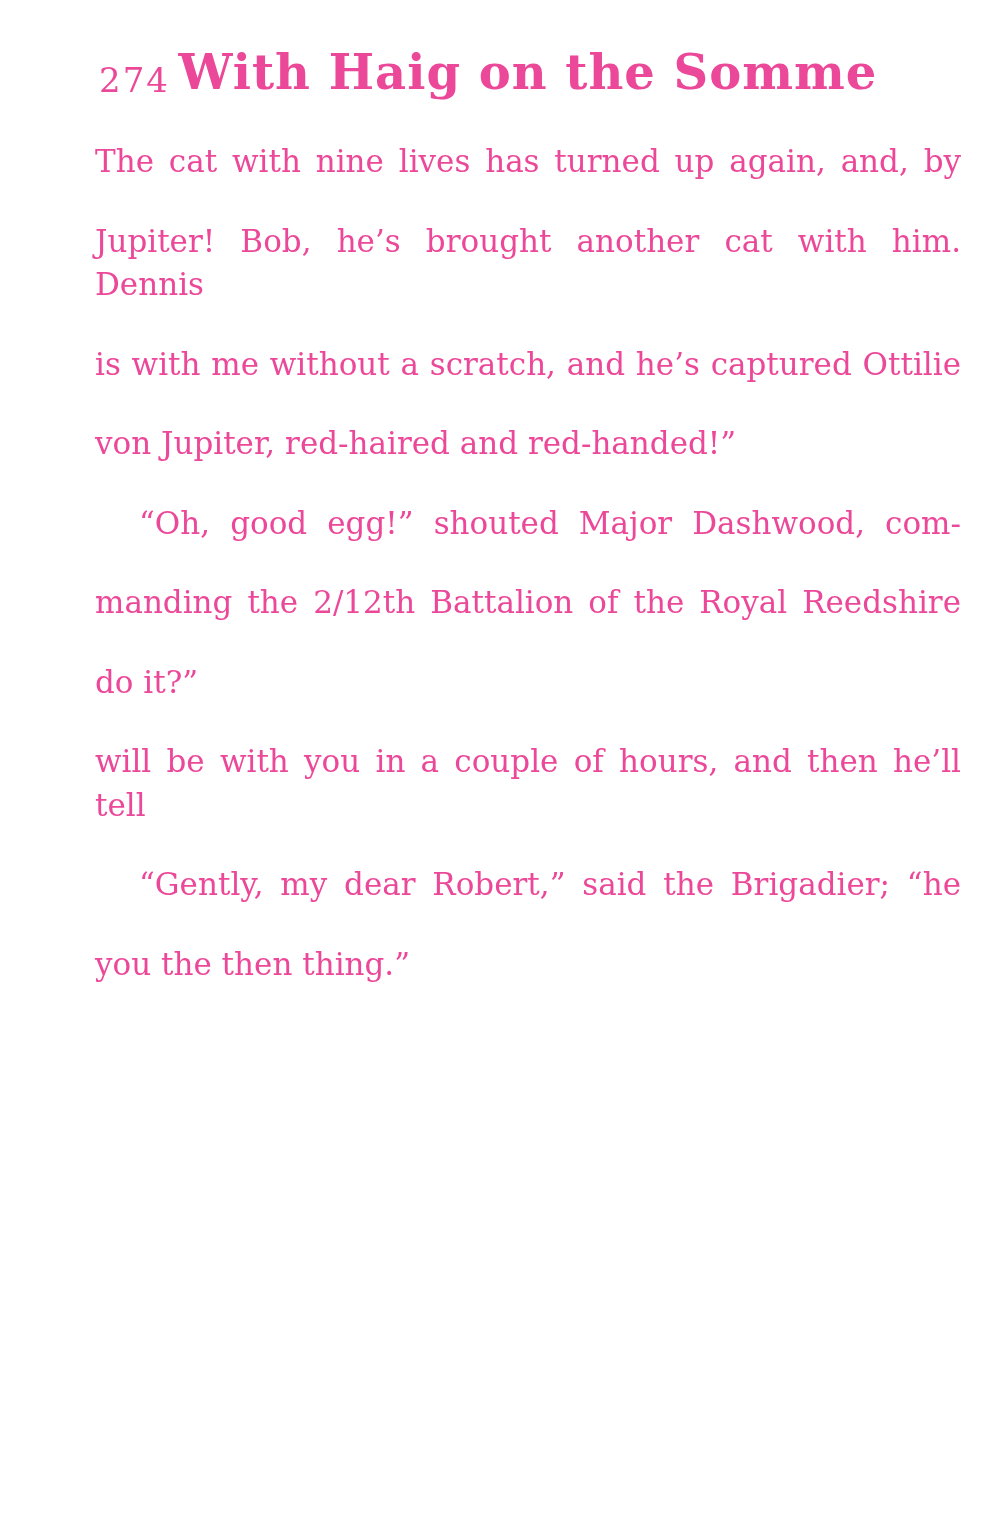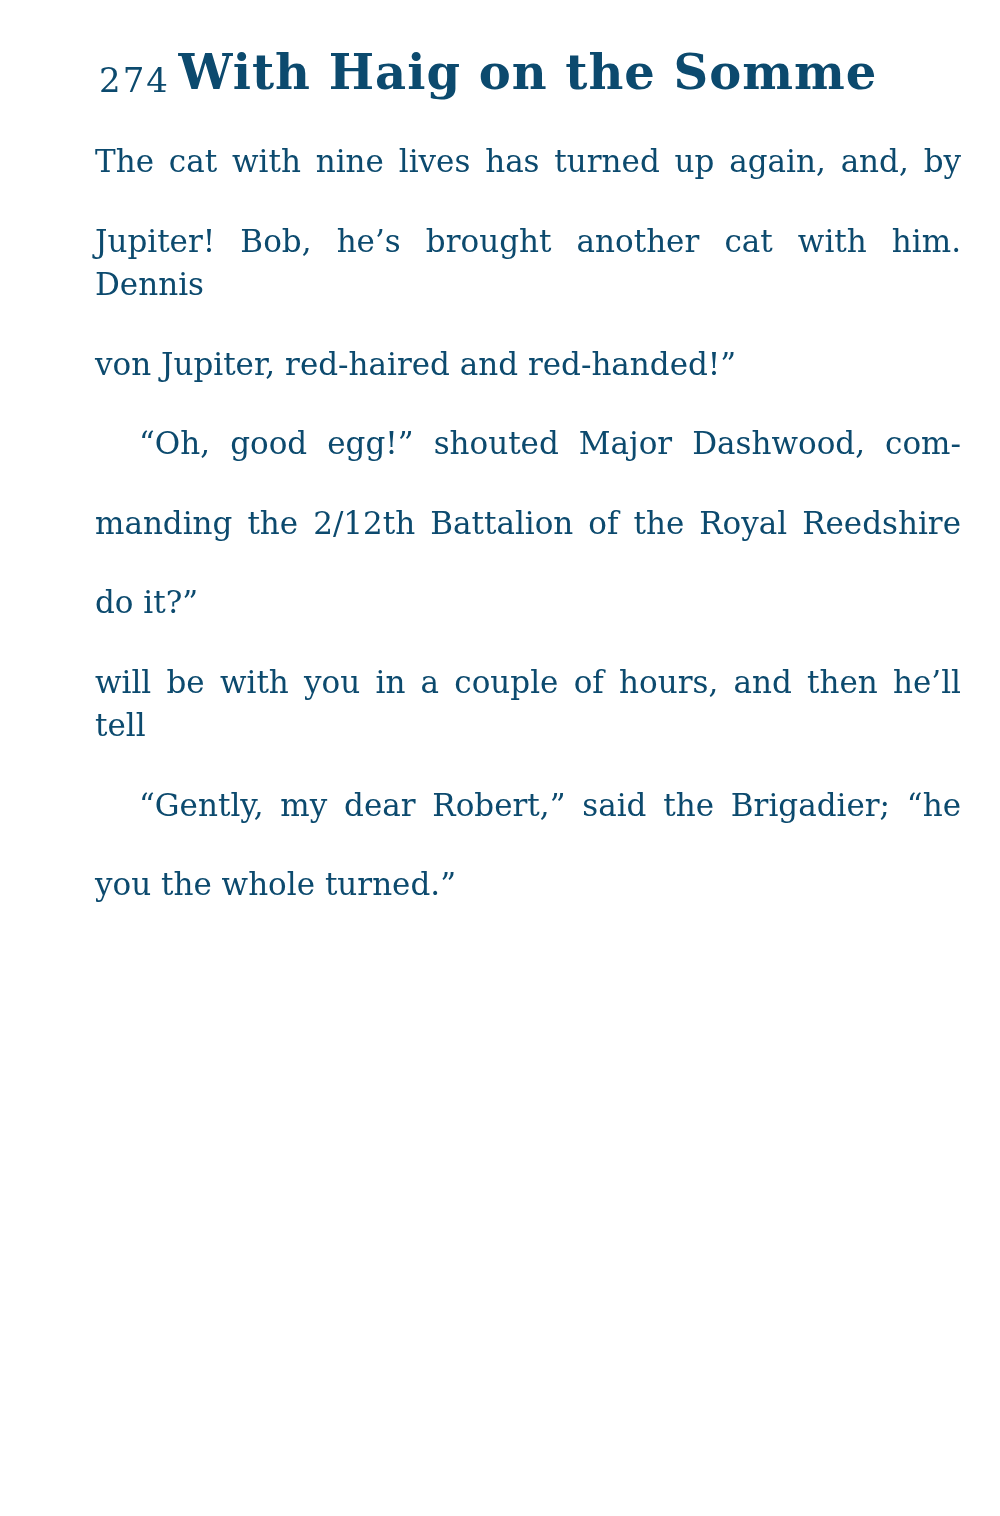--- a/index.html
+++ b/index.html
@@ -5,21 +5,21 @@
   html, body {
     margin: 0;
     padding: 0;
     background: #ffffff;
   }
   .page {
     position: relative;
     width: 1000px;
     height: 1516px;
     background: #ffffff;
-    color: #0c4a6e;
+    color: #ec4899;
     font-family: "DejaVu Serif", "Liberation Serif", serif;
     overflow: hidden;
     box-sizing: border-box;
   }
   .content {
     position: absolute;
     left: 95px;
     top: 42px;
     width: 866px;
   }
@@ -69,27 +69,28 @@
 <div class="page">
   <div class="content">
     <div class="header">
       <span class="pagenum">274</span>
       <h1 class="title">With Haig on the Somme</h1>
     </div>
     <div class="body-text" id="body-text">
         <div class="para">
           <div class="line">The cat with nine lives has turned up again, and, by</div>
           <div class="line">Jupiter! Bob, he’s brought another cat with him.  Dennis</div>
+          <div class="line">is with me without a scratch, and he’s captured Ottilie</div>
           <div class="line last">von Jupiter, red-haired and red-handed!”</div>
         </div>
         <div class="para">
           <div class="line first-indent">“Oh, good egg!” shouted Major Dashwood, com-</div>
           <div class="line">manding the 2/12th Battalion of the Royal Reedshire</div>
           <div class="line last">do it?”</div>
         </div>
         <div class="para">
           <div class="line">will be with you in a couple of hours, and then he’ll tell</div>
           <div class="line first-indent">“Gently, my dear Robert,” said the Brigadier; “he</div>
-          <div class="line last">you the whole turned.”</div>
+          <div class="line last">you the then thing.”</div>
         </div>
       </div>
   </div>
 </div>
 
 </body></html>

